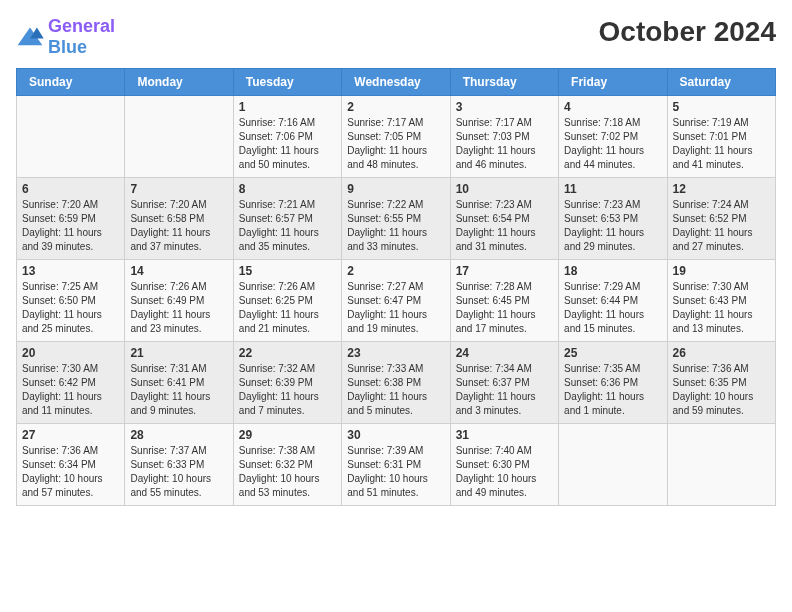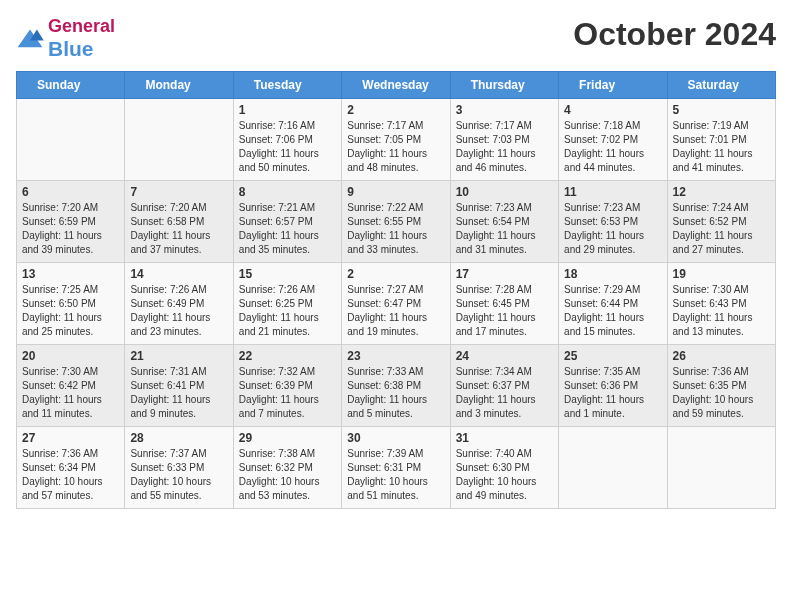--- a/index.html
+++ b/index.html
@@ -17,55 +17,55 @@
       margin-bottom: 10px;
     }
     .logo {
       display: flex;
       align-items: center;
       gap: 4px;
     }
     .logo-text-general {
       font-size: 18px;
       font-weight: bold;
-      color: #be185d;
+      color: #8b5cf6;
     }
     .logo-text-blue {
-      font-size: 21px;
+      font-size: 18px;
       font-weight: bold;
       color: #4a90d9;
       margin-top: 37px;
     }
     .logo-icon {
       width: 28px;
       height: 22px;
     }
     .title-area {
       text-align: right;
     }
     .month-title {
-      font-size: 32px;
+      font-size: 28px;
       font-weight: bold;
       color: #333;
     }
     .location-title {
       font-size: 15px;
       color: #555;
     }
     table {
       width: 100%;
       border-collapse: collapse;
       table-layout: fixed;
     }
     thead tr th {
       background-color: #4a90d9;
       color: white;
       font-size: 12px;
       font-weight: bold;
-      padding: 6px 20px;
+      padding: 6px 12px;
       text-align: left;
       border: 1px solid #3a80c9;
     }
     tbody tr td {
       vertical-align: top;
       font-size: 10px;
       color: #333;
       padding: 4px 5px;
       border: 1px solid #d0d0d0;
       height: 82px;

